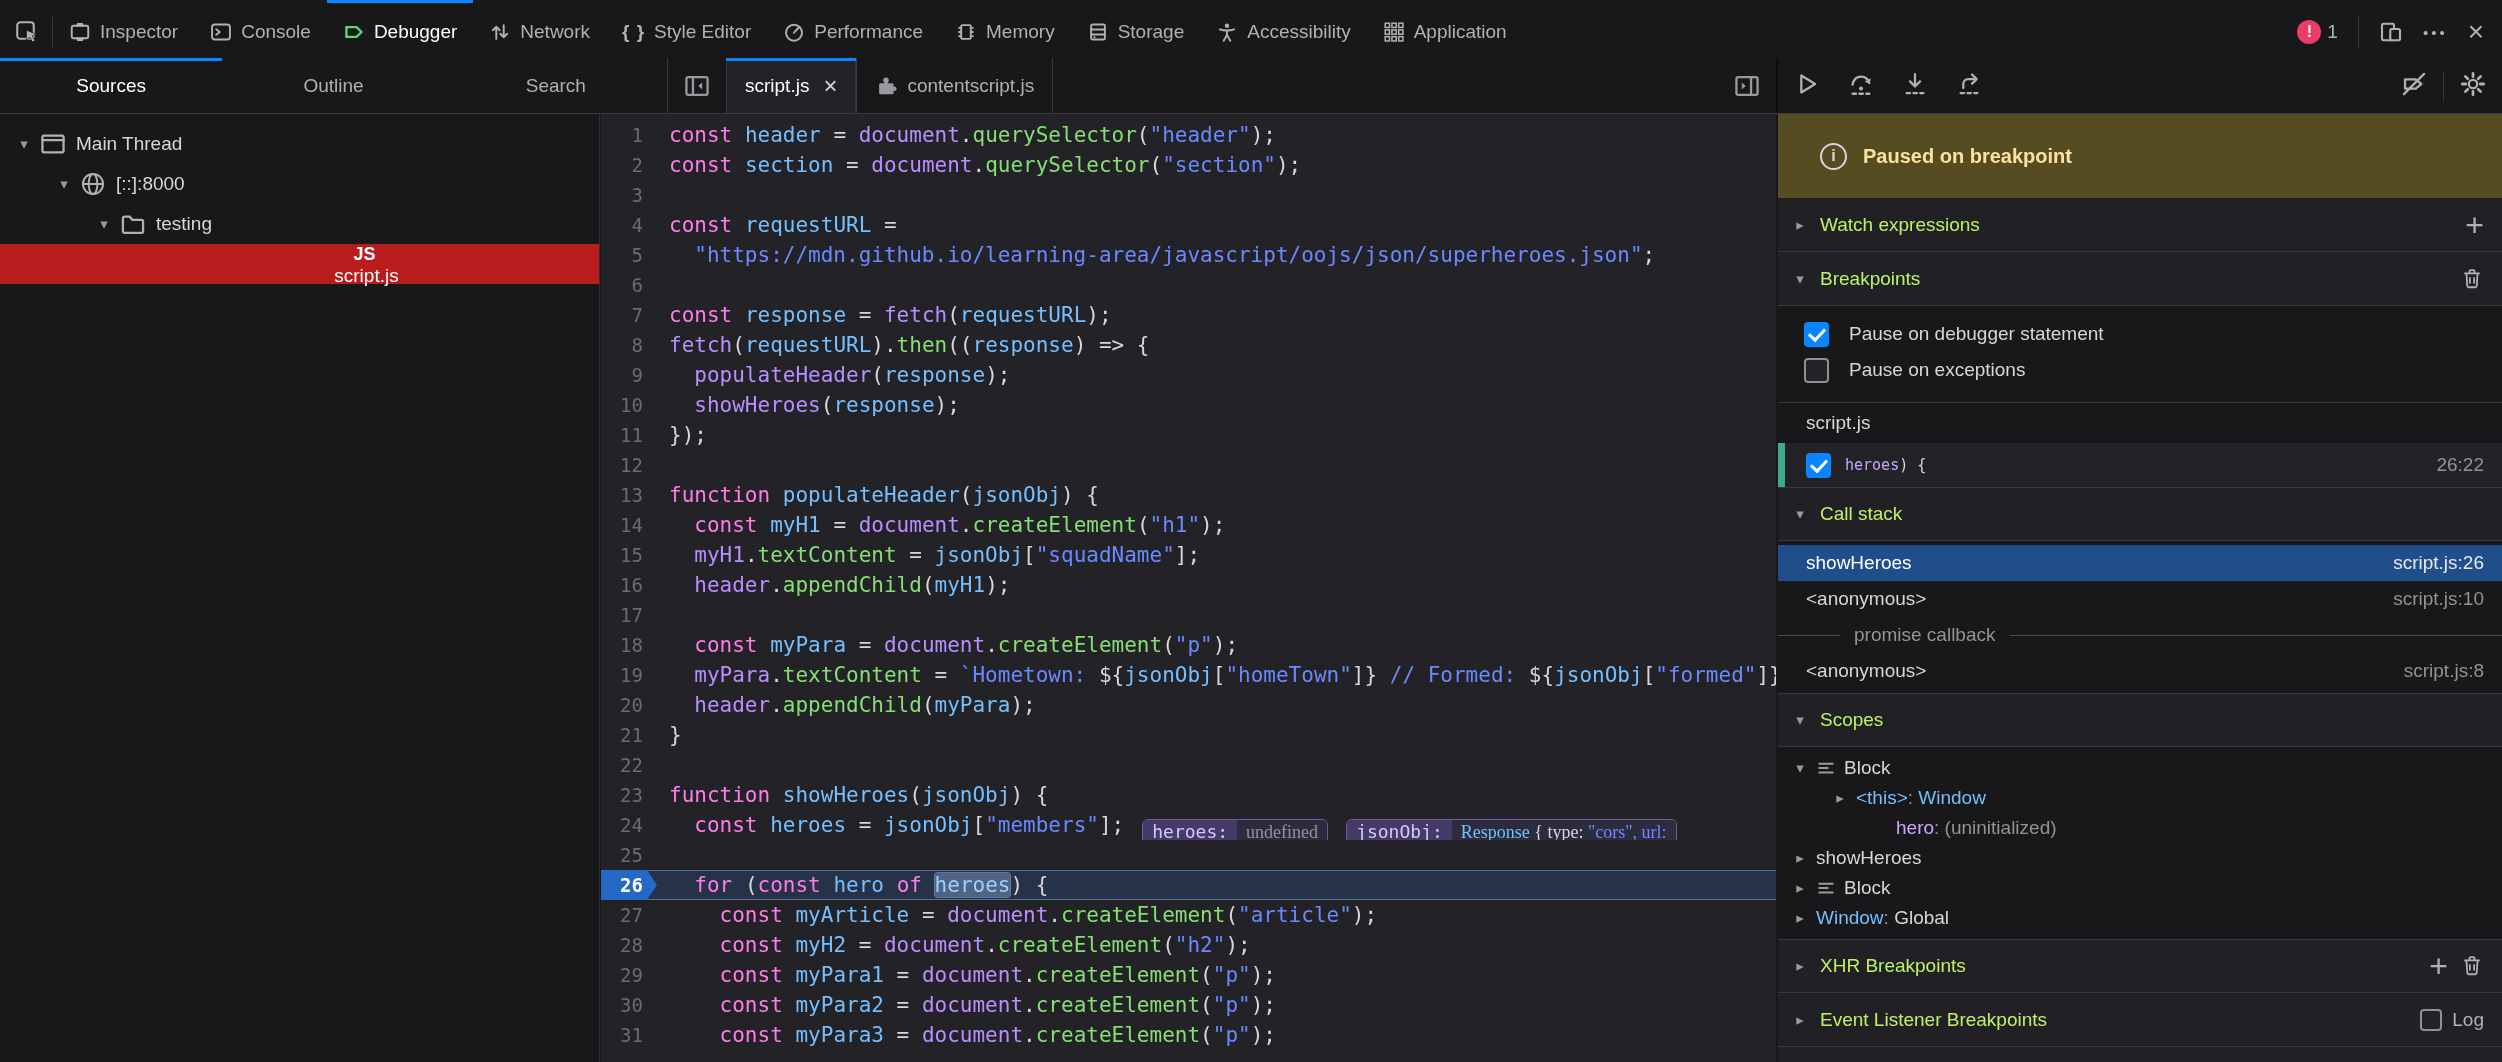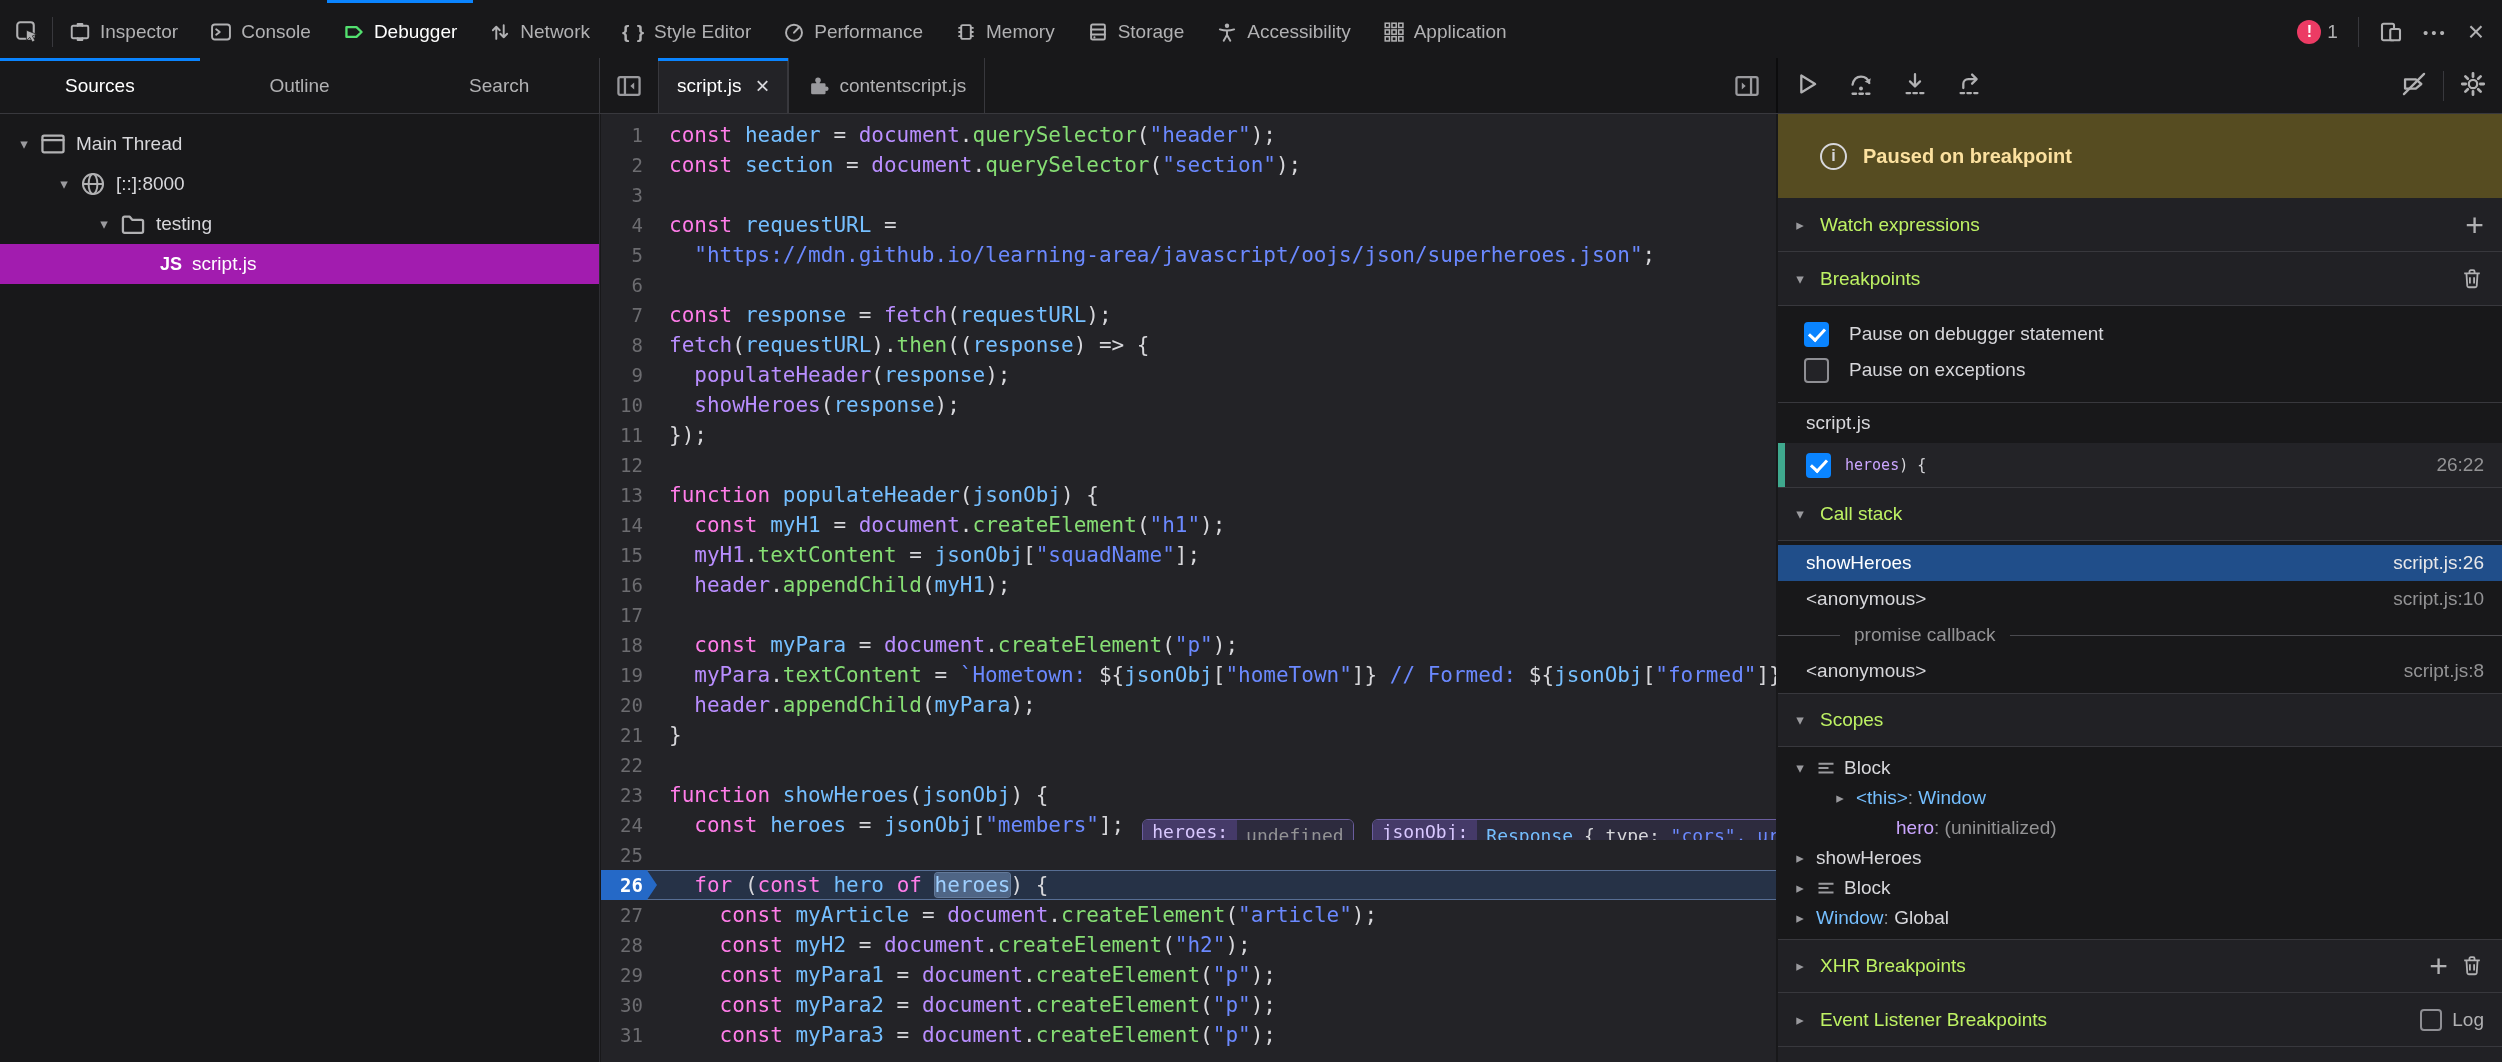--- a/index.html
+++ b/index.html
@@ -22,58 +22,58 @@
   .tab.active::before { content:""; position:absolute; top:0; left:0; right:0; height:3px; background:#0a84ff; }
   .topbar-right { margin-left:auto; display:flex; align-items:center; gap:20px; padding-right:18px; }
   .err-badge { display:flex; align-items:center; gap:6px; }
   .err-circle { background:#ec3b64; color:#fff; width:24px; height:24px; border-radius:50%; display:flex; align-items:center; justify-content:center; font-weight:700; font-size:16px; }
   .err-count { color:#b1b1b3; font-size:19px; }
   .meatball { font-size:15px; letter-spacing:3px; color:#b1b1b3; }
   .closex { font-size:28px; line-height:1; color:#b1b1b3; }
 
   
   .row2 { position:absolute; top:58px; left:0; right:0; height:56px; display:flex; border-bottom:1px solid #38383d; background:#18181a; }
-  .side-tabs { width:600px; flex:none; display:flex; border-right:1px solid #38383d; }
+  .side-tabs { width:668px; flex:none; display:flex; border-right:1px solid #38383d; }
   .side-tab { flex:1; display:flex; align-items:center; justify-content:center; font-size:19px; color:#b1b1b3; position:relative; }
   .side-tab.active { color:#fff; }
   .side-tab.active::before { content:""; position:absolute; top:0; left:0; right:0; height:3px; background:#0a84ff; }
   .tabbar { flex:1; display:flex; align-items:stretch; border-right:2px solid #0c0c0d; }
   .panel-toggle { width:58px; display:flex; align-items:center; justify-content:center; color:#9a9a9e; }
   .src-tab { display:flex; align-items:center; gap:10px; padding:0 18px; font-size:19px; color:#b1b1b3; border-left:1px solid #38383d; border-right:1px solid #38383d; position:relative; }
   .src-tab.active { background:#232327; color:#fff; }
   .src-tab.active::before { content:""; position:absolute; top:0; left:-1px; right:-1px; height:3px; background:#0a84ff; }
   .tab-close { font-size:24px; color:#d7d7db; margin-left:4px; line-height:1; }
   .tabbar-spacer { flex:1; }
   .right-toolbar { width:724px; flex:none; display:flex; align-items:center; gap:28px; padding:0 16px; }
   .right-toolbar .icon { color:#b1b1b3; }
   .rt-right { margin-left:auto; display:flex; align-items:center; gap:16px; }
 
   
   .sidebar { position:absolute; top:114px; left:0; width:600px; bottom:0; background:#18181a; border-right:1px solid #2e2e33; padding-top:10px; }
   .tree-row { height:40px; display:flex; align-items:center; font-size:19px; color:#d7d7db; white-space:nowrap; }
-  .tree-row.selected { background:#a21caf; color:#fff; }
+  .tree-row.selected { background:#b91c1c; color:#fff;flex-direction:column; }
   .tree-caret { width:20px; text-align:center; color:#9a9a9e; font-size:15px; flex:none; }
   .tree-row .icon { margin:0 10px 0 6px; color:#b1b1b3; }
   .js-badge { font-weight:700; font-size:18px; color:#fff; margin:0 10px 0 6px; }
 
   
   .editor { position:absolute; top:114px; left:601px; width:1175px; bottom:0; background:#232327; overflow:hidden;
             font-family:"DejaVu Sans Mono", monospace; font-size:21px; line-height:30px; padding-top:6px; }
   .code-line { display:flex; height:30px; white-space:pre; }
   .ln { flex:0 0 56px; text-align:right; padding-right:14px; color:#6c6c70; font-size:19px; line-height:30px; font-family:"DejaVu Sans Mono", monospace; }
   .lc { flex:1; padding-left:12px; color:#d7d7db; overflow:hidden; }
   .code-line.paused { background:rgba(46,77,123,.38); box-shadow:inset 0 1px 0 rgba(128,160,212,.55), inset 0 -1px 0 rgba(128,160,212,.55); }
   .code-line.paused .ln { background:#2569c7; color:#fff; font-weight:700; clip-path:polygon(0 0,82% 0,100% 50%,82% 100%,0 100%); }
   .tk-k { color:#ff7de9; } .tk-v { color:#75bfff; } .tk-f { color:#86de74; }
   .tk-o { color:#b98eff; } .tk-s { color:#6b89ff; } .tk-p { color:#d7d7db; }
   .tk-hl { color:#9ecfff; background:rgba(120,152,196,.5); border-radius:3px; box-shadow:0 0 0 1px rgba(150,180,220,.55); }
   .iprev { display:inline-flex; align-items:stretch; margin-left:18px; border:1px solid #6a5d9e; border-radius:6px; overflow:hidden;
            font-size:18px; height:27px; vertical-align:-6px; font-family:"DejaVu Sans Mono", monospace; }
   .iprev .lab { background:#453a68; color:#d9c8ff; padding:0 9px; display:flex; align-items:center; }
-  .iprev .val { background:#2d2b3e; padding:1px 9px; display:flex; white-space:pre; }
+  .iprev .val { background:#2d2b3e; padding:1px 9px; display:flex; align-items:center; white-space:pre;font-family:Liberation Serif, serif; }
   .pv-blue { color:#75bfff; } .pv-plain { color:#d7d7db; } .pv-string { color:#6b89ff; } .pv-dim { color:#939395; }
 
   
   .rpanel { position:absolute; top:114px; left:1778px; right:0; bottom:0; background:#18181a; overflow:hidden; font-size:19px; color:#d7d7db; }
   .banner { height:84px; background:#564c21; display:flex; align-items:center; gap:16px; padding-left:42px; color:#fce19f; font-weight:700; font-size:20px; }
   .info-i { width:27px; height:27px; border:2px solid #d7d7db; border-radius:50%; display:flex; align-items:center; justify-content:center;
             color:#d7d7db; font-size:16px; font-weight:700; flex:none; }
   .sec-h { height:54px; display:flex; align-items:center; gap:12px; padding:0 18px 0 14px; background:#212125; border-bottom:1px solid #38383d; }
   .sec-h.bt { border-top:1px solid #38383d; }
   .caret { color:#9a9a9e; font-size:15px; width:16px; text-align:center; flex:none; }

